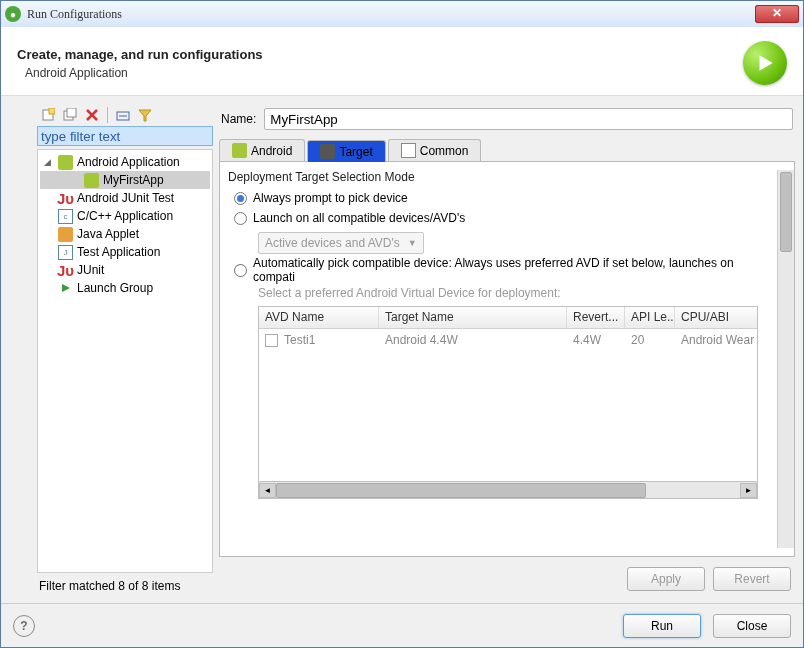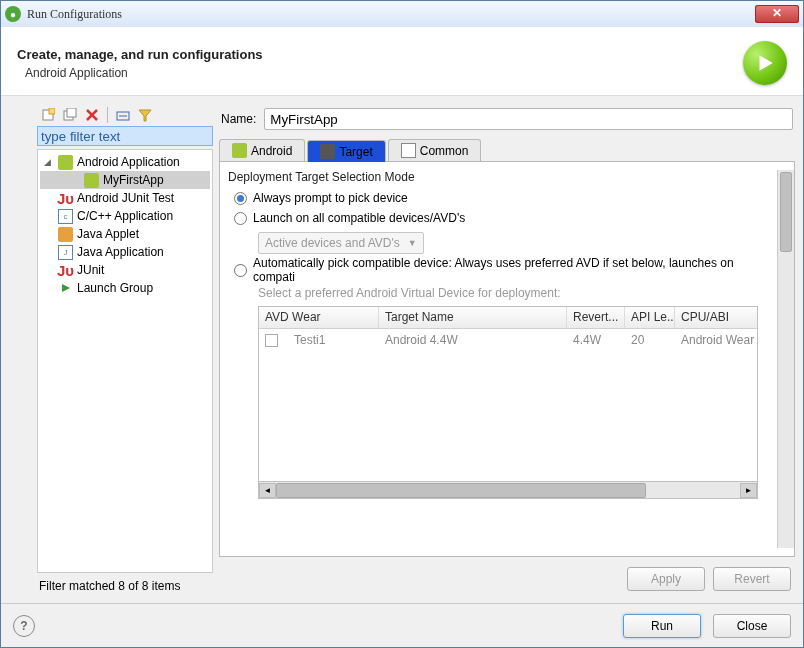--- a/index.html
+++ b/index.html
@@ -141,21 +141,21 @@
         <div class="tree-item indent1">
           <span class="ticon-sm" style="border:1px solid #58a;color:#58a;font-size:8px;">c</span>
           <span>C/C++ Application</span>
         </div>
         <div class="tree-item indent1">
           <span class="ticon-sm" style="background:#e7a13c;border-radius:2px;"></span>
           <span>Java Applet</span>
         </div>
         <div class="tree-item indent1">
           <span class="ticon-sm" style="border:1px solid #58a;color:#58a;font-size:8px;">J</span>
-          <span>Java Application</span>
+          <span>Test Application</span>
         </div>
         <div class="tree-item indent1">
           <span class="ticon-sm" style="color:#c33;font-weight:bold;">Jυ</span>
           <span>JUnit</span>
         </div>
         <div class="tree-item indent1">
           <span class="ticon-sm">
               <svg width="12" height="12">
                 <polygon points="2,2 10,6 2,10" fill="#3a9a3a"></polygon>
               </svg>
@@ -200,28 +200,28 @@
             <span>Active devices and AVD's</span>
             <span class="chev">▼</span>
           </div>
           <div class="radio-row" style="margin-top:6px;">
             <span class="radio"></span>
             <span>Automatically pick compatible device: Always uses preferred AVD if set below, launches on compati</span>
           </div>
           <div class="avd-label disabled">Select a preferred Android Virtual Device for deployment:</div>
           <div class="avd-table">
             <div class="thead">
-              <div class="th" style="width:120px">AVD Wear</div>
+              <div class="th" style="width:120px">AVD Name</div>
               <div class="th" style="width:188px">Target Name</div>
               <div class="th" style="width:58px">Revert...</div>
               <div class="th" style="width:50px">API Le...</div>
               <div class="th" style="flex:1;border-right:none">CPU/ABI</div>
             </div>
             <div class="trow">
-              <div class="td" style="width:120px;display:flex;align-items:center;gap:16px;">
+              <div class="td" style="width:120px;display:flex;align-items:center;gap:6px;">
                 <span class="chk"></span>
                 <span>Testi1</span>
               </div>
               <div class="td" style="width:188px">Android 4.4W</div>
               <div class="td" style="width:58px">4.4W</div>
               <div class="td" style="width:50px">20</div>
               <div class="td" style="flex:1">Android Wear ARM</div>
             </div>
           </div>
           <div class="hscroll">

